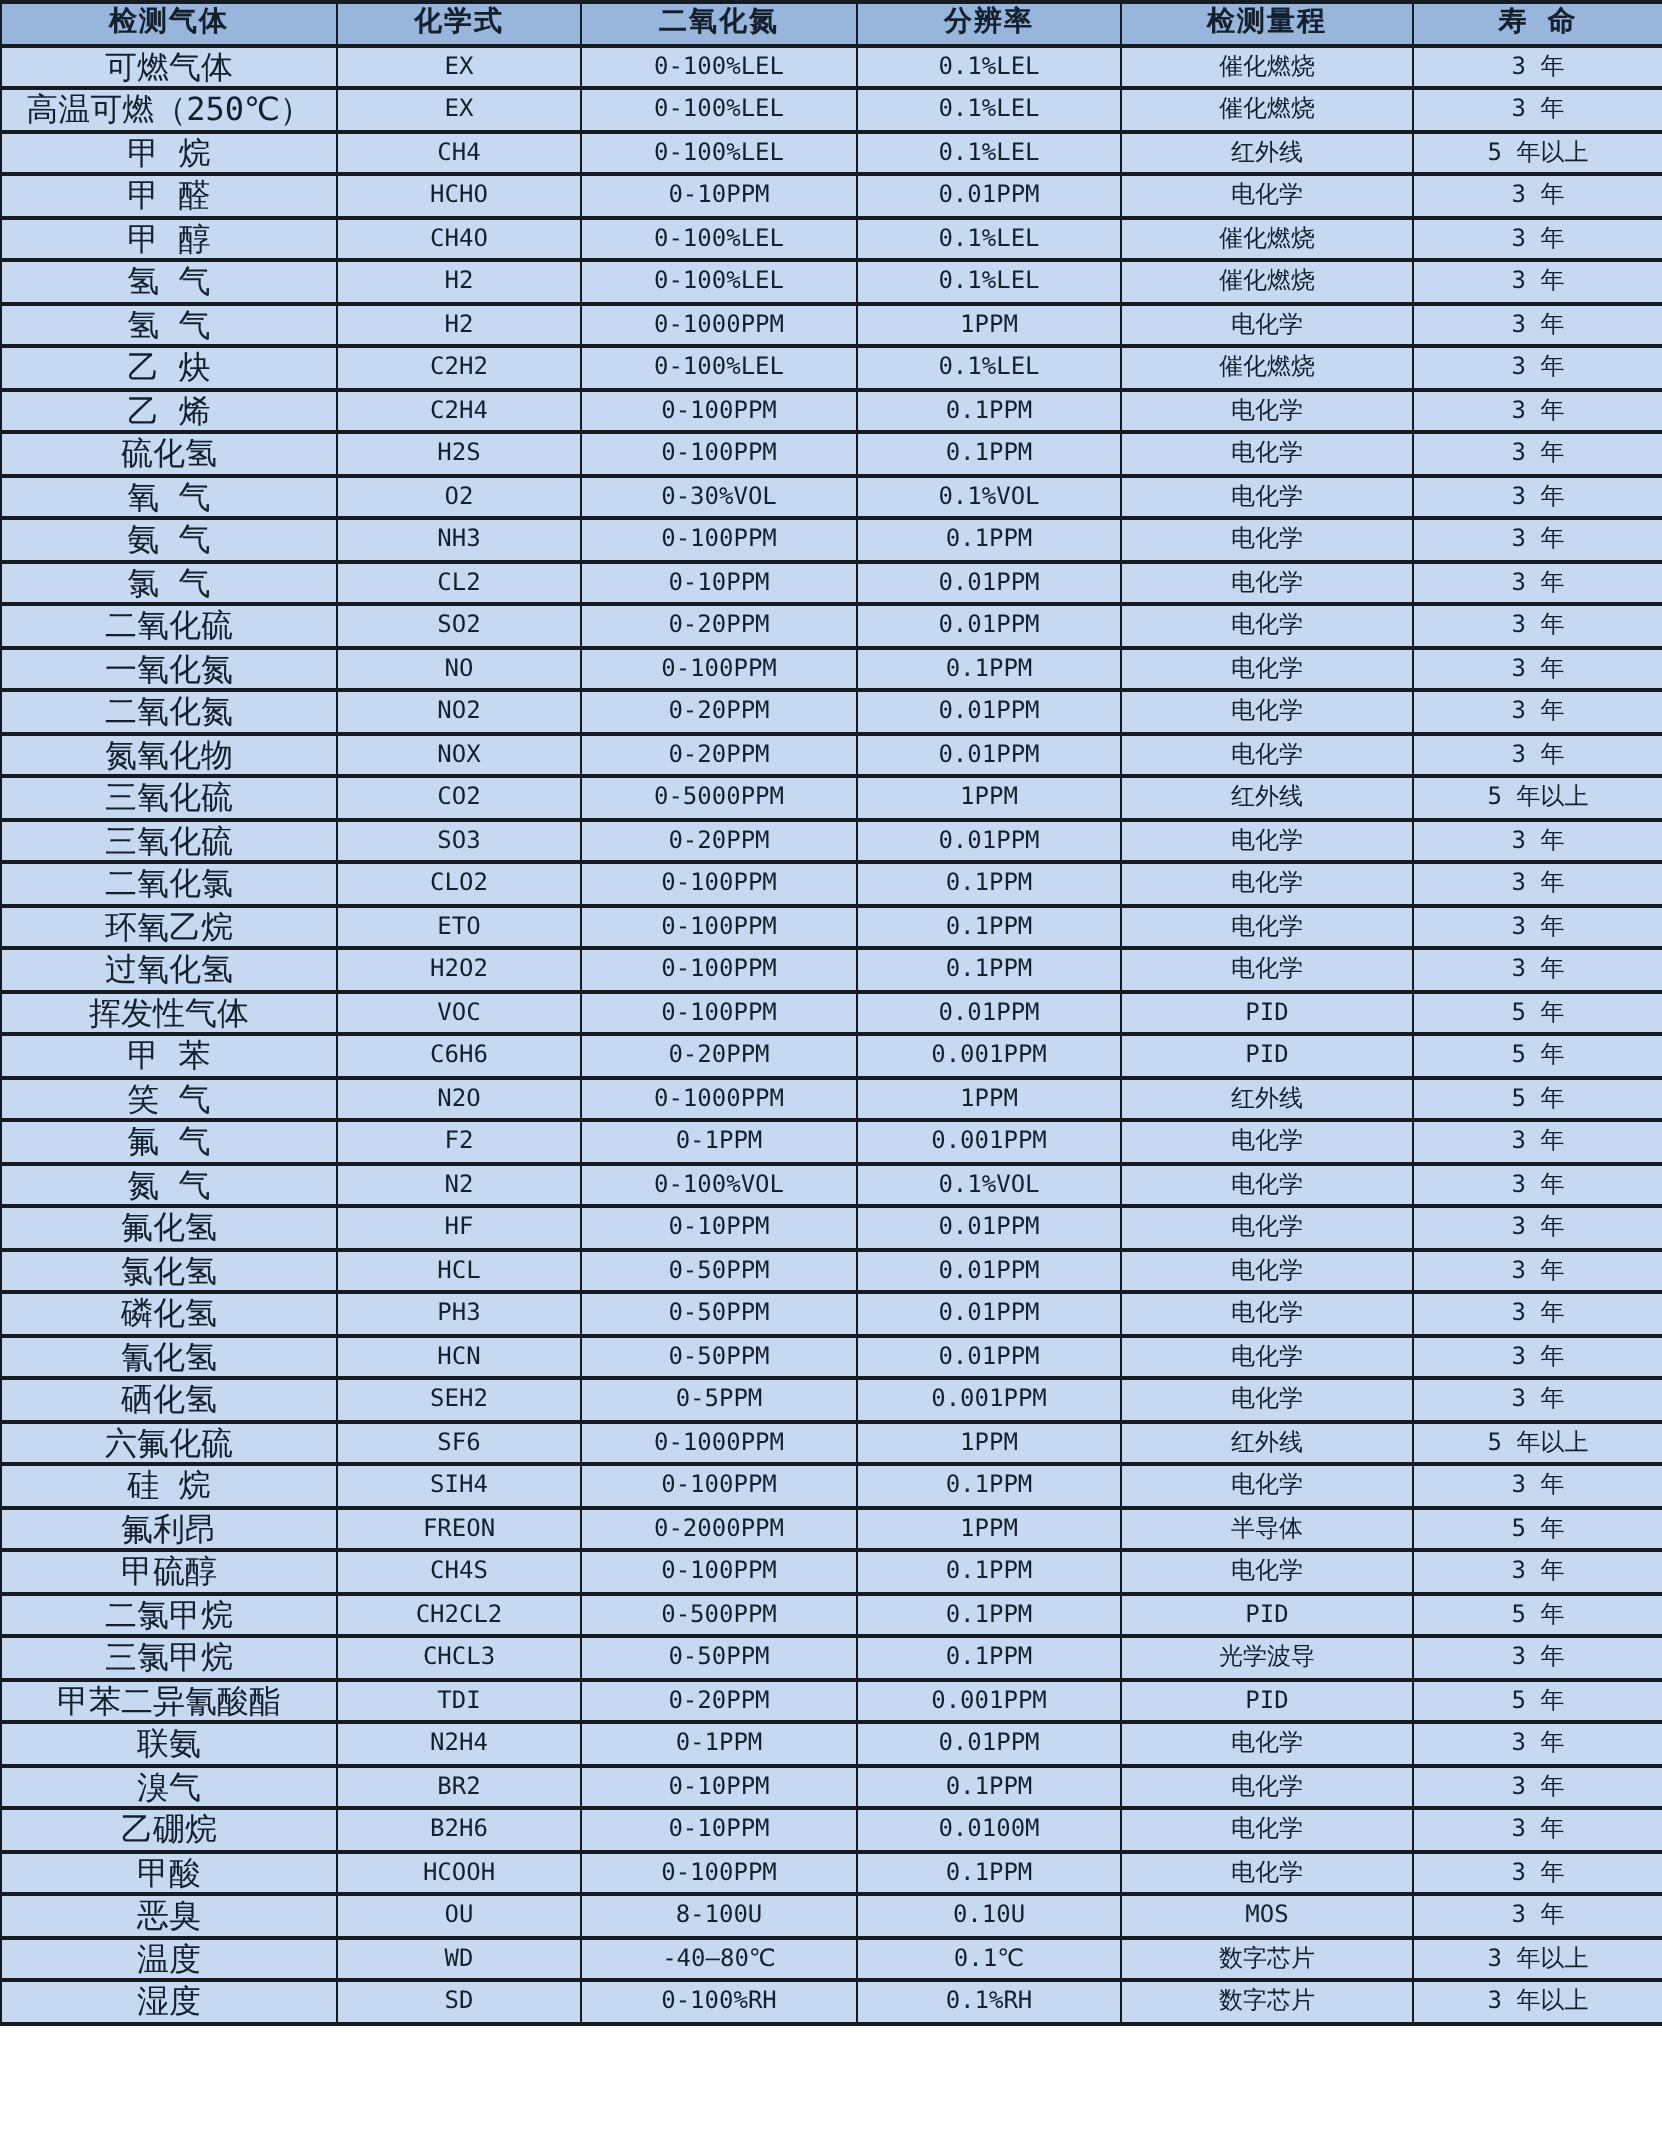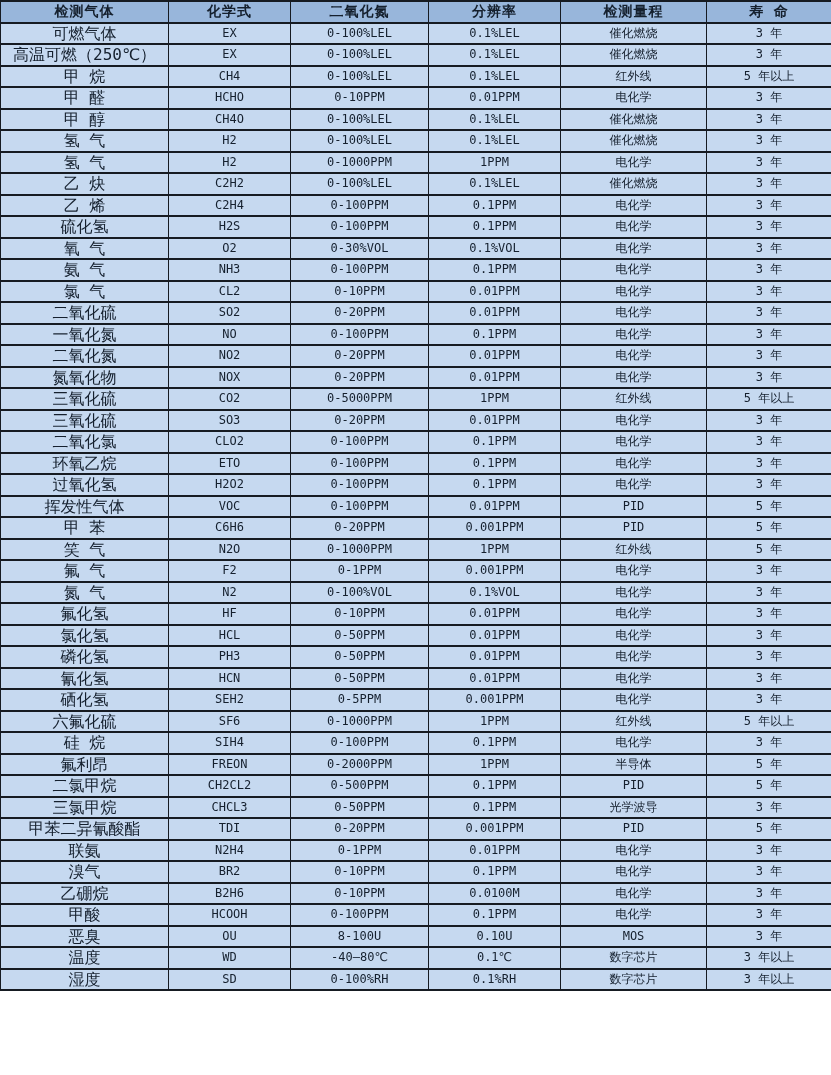--- a/index.html
+++ b/index.html
@@ -344,20 +344,28 @@
   </tr>
         <tr>
     <td class="gas-name">氟利昂</td>
     <td>FREON</td>
     <td>0-2000PPM</td>
     <td>1PPM</td>
     <td>半导体</td>
     <td>5 年</td>
   </tr>
         <tr>
+    <td class="gas-name">甲硫醇</td>
+    <td>CH4S</td>
+    <td>0-100PPM</td>
+    <td>0.1PPM</td>
+    <td>电化学</td>
+    <td>3 年</td>
+  </tr>
+        <tr>
     <td class="gas-name">二氯甲烷</td>
     <td>CH2CL2</td>
     <td>0-500PPM</td>
     <td>0.1PPM</td>
     <td>PID</td>
     <td>5 年</td>
   </tr>
         <tr>
     <td class="gas-name">三氯甲烷</td>
     <td>CHCL3</td>

